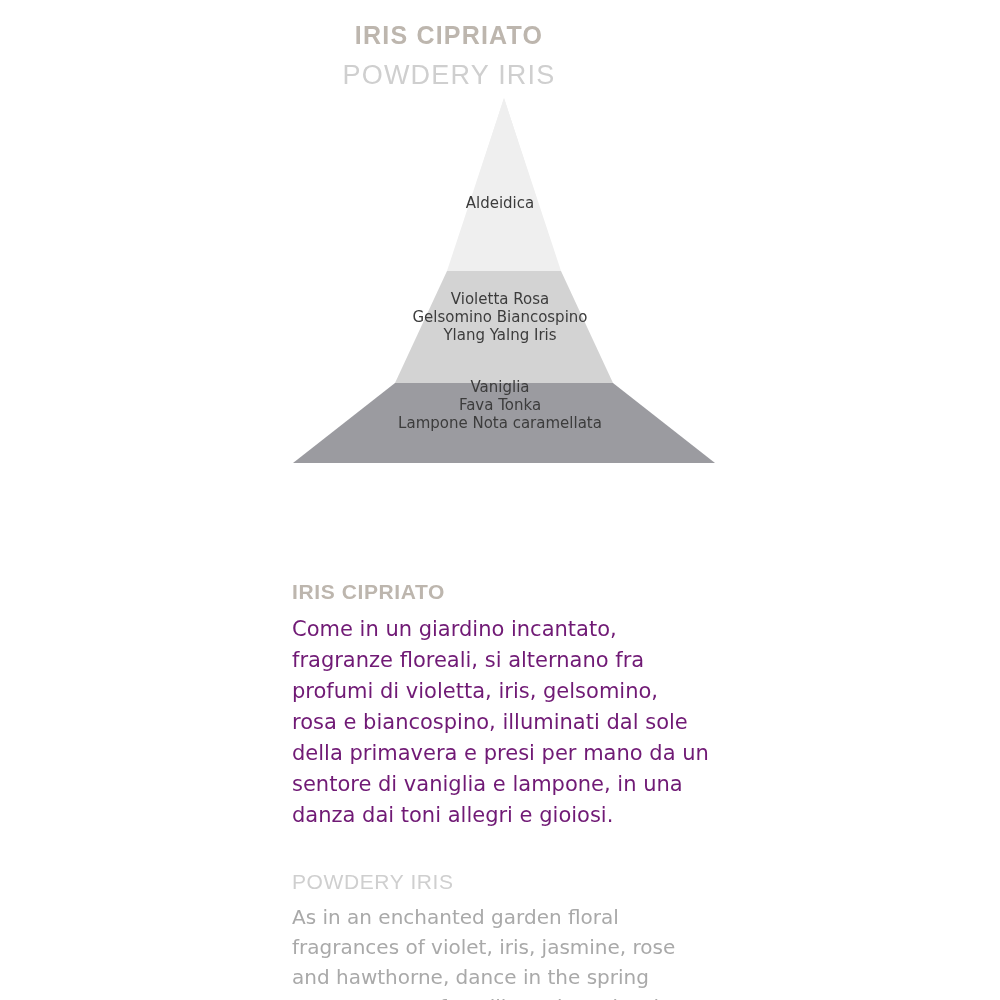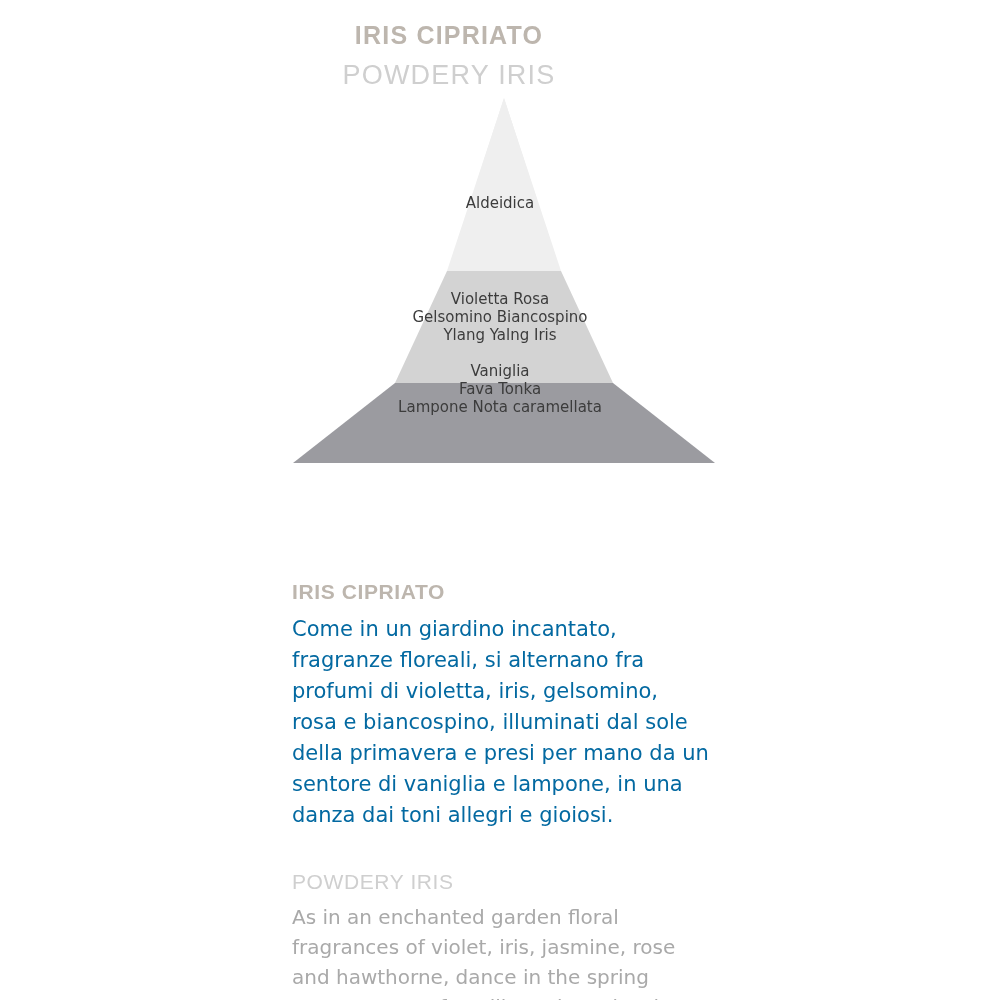--- a/index.html
+++ b/index.html
@@ -62,40 +62,40 @@
     left: 270px;
     text-align: center;
     color: #3c3c3c;
     font-size: 15px;
     line-height: 1.22;
     font-family: "DejaVu Sans", sans-serif;
     white-space: pre-line;
   }
   .pyr-top   { top: 96px; }
   .pyr-mid   { top: 192px; }
-  .pyr-base  { top: 264px; }
+  .pyr-base  { top: 280px; }
 
   
   .desc {
     position: absolute;
     left: 292px;
     top: 580px;
     width: 470px;
   }
   .desc-head-it {
     font-size: 21px;
     font-weight: bold;
     letter-spacing: 0.6px;
     color: #bdb6ae;
     margin: 0 0 10px 0;
   }
   .desc-body-it {
     font-size: 21px;
     line-height: 1.48;
-    color: #0369a1;
+    color: #701a75;
     margin: 0;
     font-family: "DejaVu Sans", sans-serif;
     white-space: pre-line;
   }
   .desc-head-en {
     font-size: 21px;
     font-weight: normal;
     letter-spacing: 0.6px;
     color: #cfcfcf;
     margin: 38px 0 8px 0;

